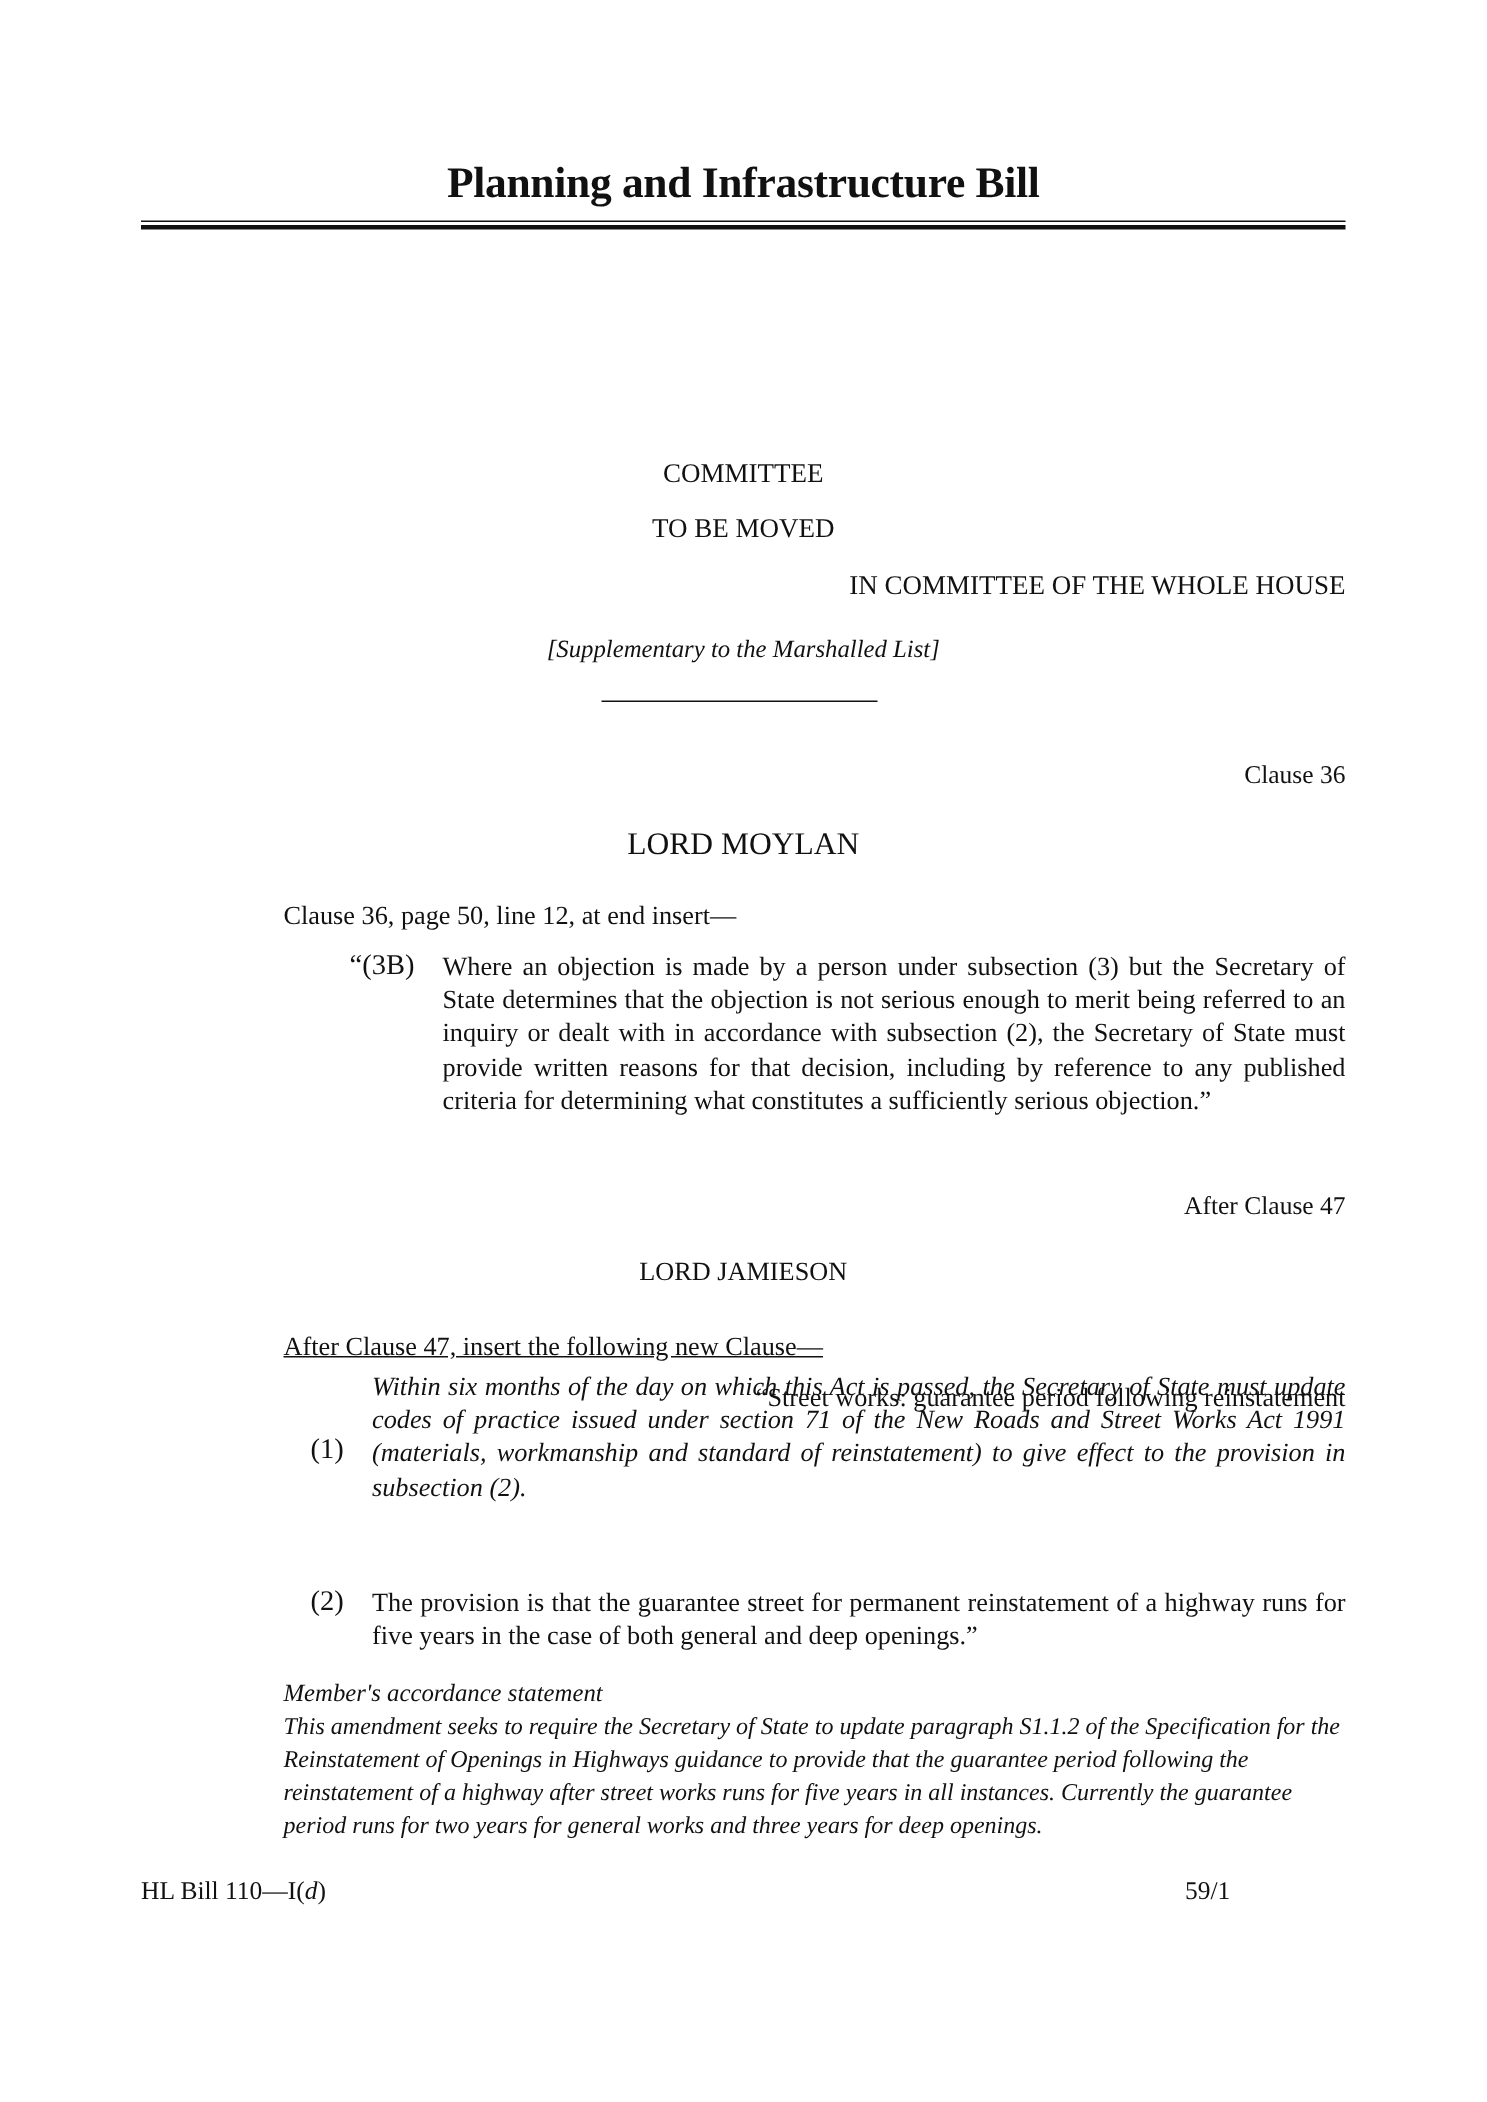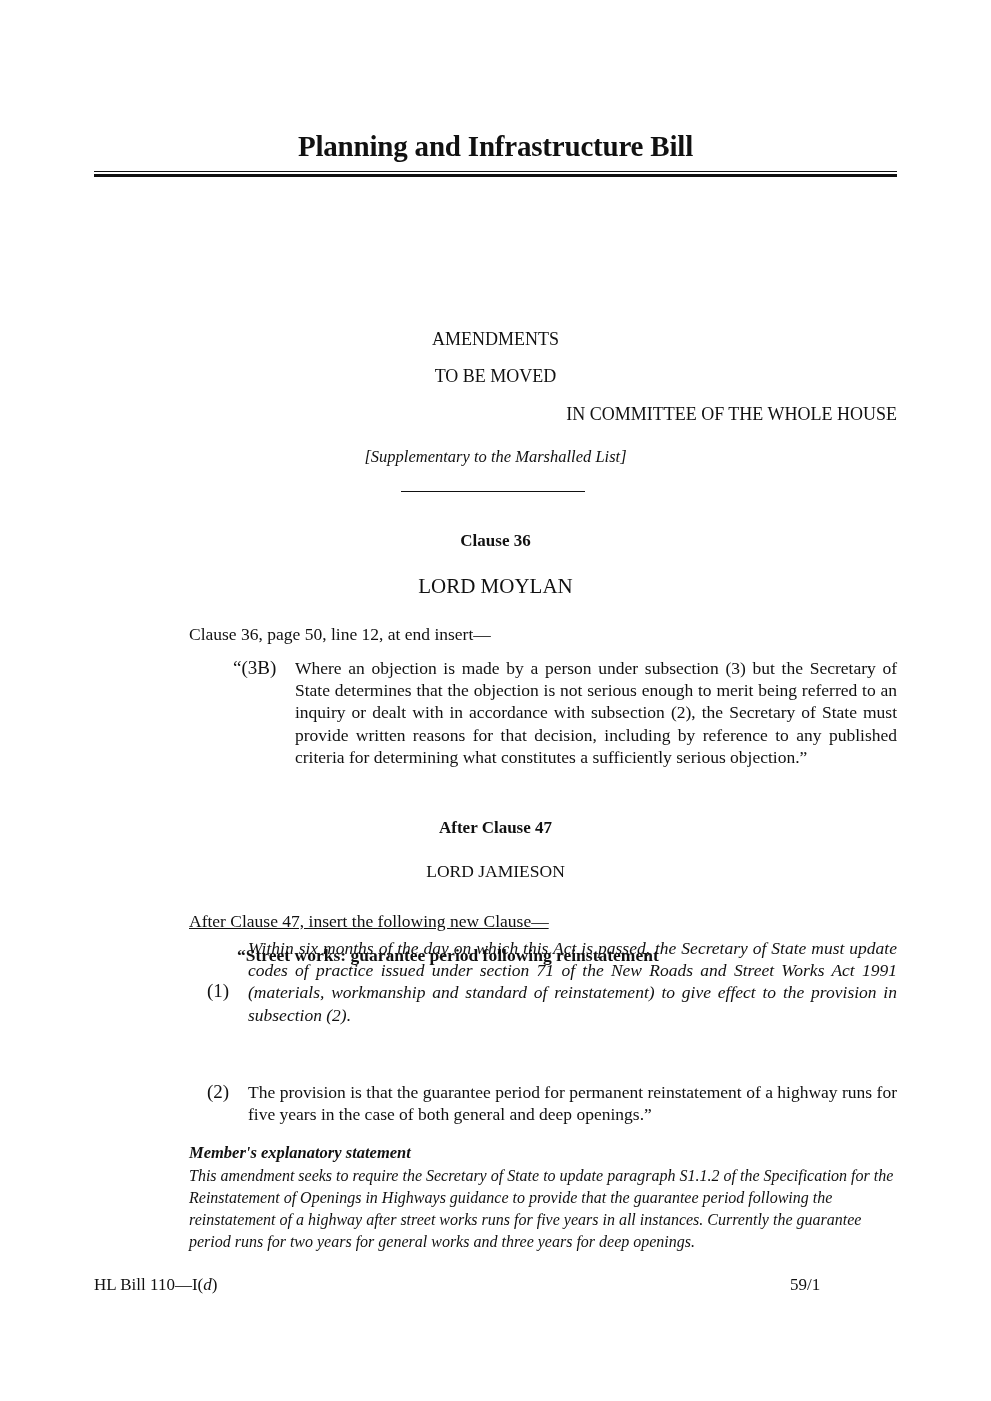--- a/index.html
+++ b/index.html
@@ -1,62 +1,62 @@
 <!DOCTYPE html>
 <html><head>
 <meta charset="utf-8">
 <style>
   html, body { margin: 0; padding: 0; background: #ffffff; }
   body {
     width: 991px; height: 1401px; position: relative; overflow: hidden;
     font-family: "Liberation Serif", "DejaVu Serif", serif; color: #111;
   }
-  .abs { position: absolute; margin-top: 24px; }
+  .abs { position: absolute; }
   .title {
     left: 94px; width: 803px; top: 106px; text-align: center;
     font-size: 29px; font-weight: bold; letter-spacing: -0.2px;
   }
   .rule-thin { left: 94px; width: 803px; top: 147px; height: 0; border-top: 1px solid #111; }
   .rule-thick { left: 94px; width: 803px; top: 150px; height: 0; border-top: 3px solid #111; }
   .center { left: 94px; width: 803px; text-align: center; font-size: 18px; }
   .short-rule { left: 401px; width: 184px; top: 467px; border-top: 1px solid #111; }
-  .bold { font-weight: bold; }
+  .bold { font-weight: normal; text-align: right; }
   .italic { font-style: italic; }
   .para { font-size: 17.5px; line-height: 22.2px; }
   .justify { text-align: justify; text-align-last: left; }
   .num { font-size: 19px; line-height: 22px; }
   .expl { font-size: 16px; line-height: 22px; font-style: italic; }
 </style>
 </head>
 <body>
 
 <div class="abs title">Planning and Infrastructure Bill</div>
 <div class="abs rule-thin"></div>
 <div class="abs rule-thick"></div>
 
-<div class="abs center" style="top:305px;">AMENDMENTS</div>
+<div class="abs center" style="top:305px;">COMMITTEE</div>
 <div class="abs center" style="top:342px;">TO BE MOVED</div>
 <div class="abs center" style="top:380px;text-align:right;">IN COMMITTEE OF THE WHOLE HOUSE</div>
 <div class="abs center italic" style="top:423px; font-size:16.5px;">[Supplementary to the Marshalled List]</div>
 <div class="abs short-rule"></div>
 
 <div class="abs center bold" style="top:507px; font-size:17px;">Clause 36</div>
 <div class="abs center" style="top:550px; font-size:21px;">LORD MOYLAN</div>
 <div class="abs para" style="left:189px; top:599px; width:700px;">Clause 36, page 50, line 12, at end insert—</div>
 <div class="abs num" style="left:233px; top:633px;">“(3B)</div>
 <div class="abs para justify" style="left:295px; top:633px; width:602px;">Where an objection is made by a person under subsection (3) but the Secretary of State determines that the objection is not serious enough to merit being referred to an inquiry or dealt with in accordance with subsection (2), the Secretary of State must provide written reasons for that decision, including by reference to any published criteria for determining what constitutes a sufficiently serious objection.”</div>
 
 <div class="abs center bold" style="top:794px; font-size:17px;">After Clause 47</div>
 <div class="abs center" style="top:837px; font-size:17.5px;">LORD JAMIESON</div>
 <div class="abs para" style="left:189px; top:886px; width:700px;text-decoration:underline;">After Clause 47, insert the following new Clause—</div>
 <div class="abs para bold" style="left:237px; top:920px; width:660px;">“Street works: guarantee period following reinstatement</div>
 
 <div class="abs num" style="left:207px; top:956px;">(1)</div>
 <div class="abs para justify" style="left:248px; top:913px; width:649px;font-style:italic;">Within six months of the day on which this Act is passed, the Secretary of State must update codes of practice issued under section 71 of the New Roads and Street Works Act 1991 (materials, workmanship and standard of reinstatement) to give effect to the provision in subsection (2).</div>
 
 <div class="abs num" style="left:207px; top:1057px;">(2)</div>
-<div class="abs para justify" style="left:248px; top:1057px; width:649px;">The provision is that the guarantee period for permanent reinstatement of a highway runs for five years in the case of both general and deep openings.”</div>
+<div class="abs para justify" style="left:248px; top:1057px; width:649px;">The provision is that the guarantee street for permanent reinstatement of a highway runs for five years in the case of both general and deep openings.”</div>
 
-<div class="abs bold italic" style="left:189px; top:1119px; font-size:16.5px;">Member's explanatory statement</div>
+<div class="abs bold italic" style="left:189px; top:1119px; font-size:16.5px;">Member's accordance statement</div>
 <div class="abs expl" style="left:189px; top:1141px; width:710px;">This amendment seeks to require the Secretary of State to update paragraph S1.1.2 of the Specification for the Reinstatement of Openings in Highways guidance to provide that the guarantee period following the reinstatement of a highway after street works runs for five years in all instances. Currently the guarantee period runs for two years for general works and three years for deep openings.</div>
 
 <div class="abs" style="left:94px; top:1251px; font-size:17px;"><span>HL Bill 110—I(</span><span class="italic">d</span><span>)</span></div>
 <div class="abs" style="left:790px; width:107px; top:1251px; font-size:17px; text-align:left;">59/1</div>
 
 </body></html>

